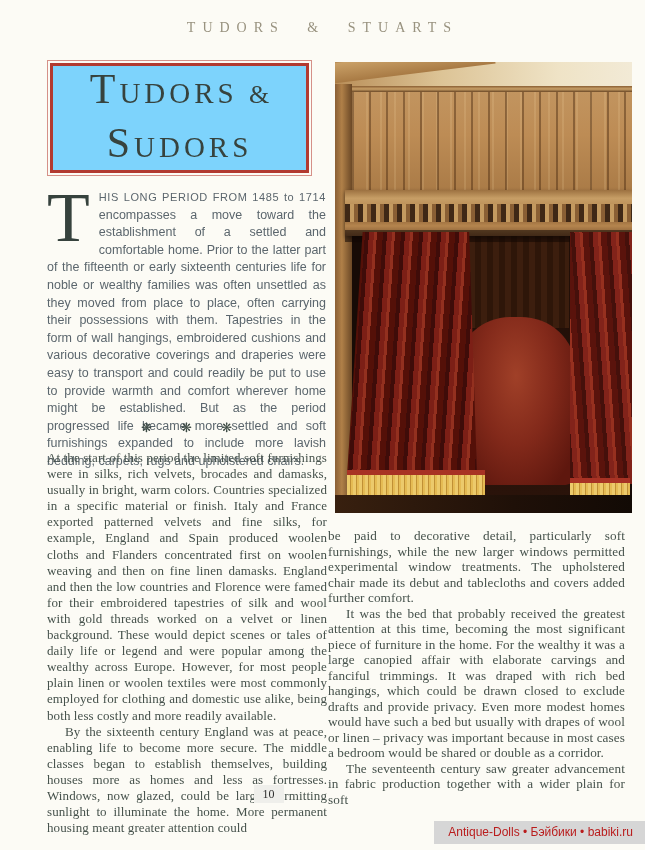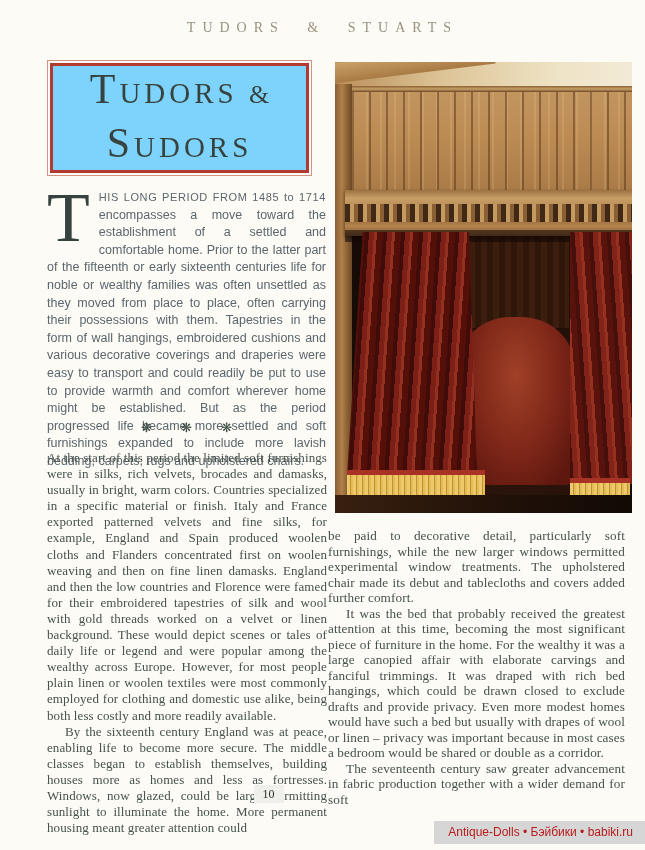--- a/index.html
+++ b/index.html
@@ -137,21 +137,21 @@
     <div class="p-curtain-left"></div>
     <div class="p-curtain-right"></div>
     <div class="p-fringe-left fringe"></div>
     <div class="p-fringe-right fringe"></div>
     <div class="p-floor"></div>
   </div>
 
   <div class="serif-col right-serif">
     <p>be paid to decorative detail, particularly soft furnishings, while the new larger windows permitted experimental window treatments. The upholstered chair made its debut and tablecloths and covers added further comfort.</p>
     <p class="indent">It was the bed that probably received the greatest attention at this time, becoming the most significant piece of furniture in the home. For the wealthy it was a large canopied affair with elaborate carvings and fanciful trimmings. It was draped with rich bed hangings, which could be drawn closed to exclude drafts and provide privacy. Even more modest homes would have such a bed but usually with drapes of wool or linen – privacy was important because in most cases a bedroom would be shared or double as a corridor.</p>
-    <p class="indent">The seventeenth century saw greater advancement in fabric production together with a wider demand for soft</p>
+    <p class="indent">The seventeenth century saw greater advancement in fabric production together with a wider plain for soft</p>
   </div>
 
   <div class="page-number">
     <span>10</span>
   </div>
 
   <div class="watermark">Antique-Dolls • Бэйбики • babiki.ru</div>
 
 </div>
 

